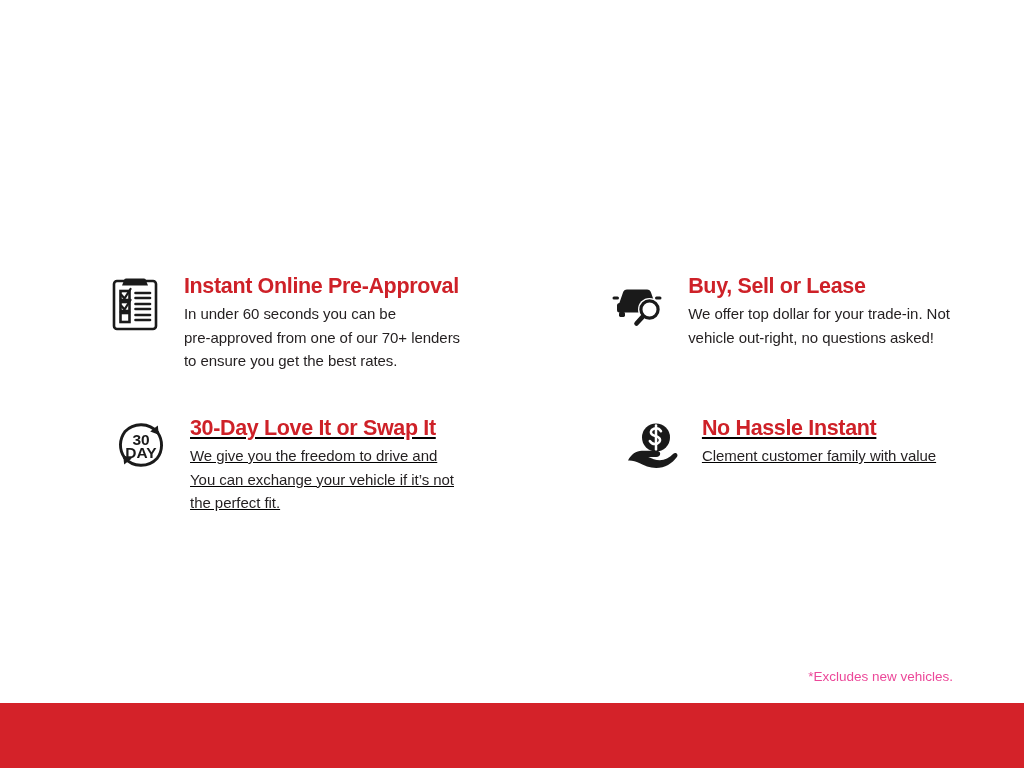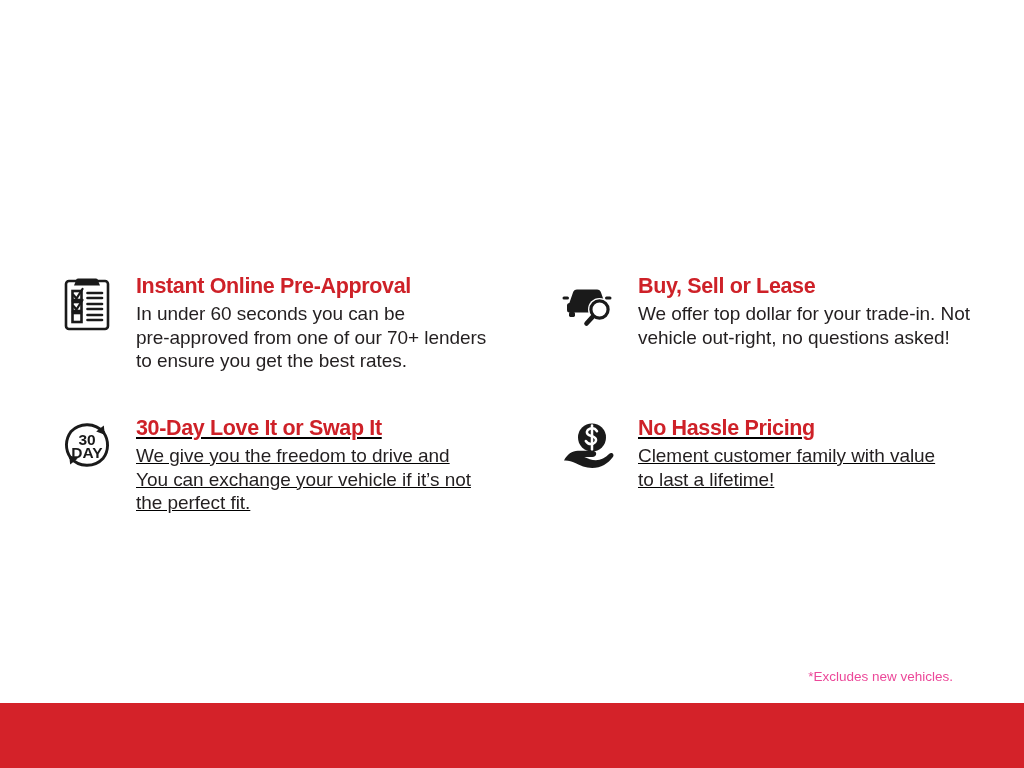--- a/index.html
+++ b/index.html
@@ -40,20 +40,21 @@
   .features {
     position: absolute;
     left: 0;
     top: 272px;
     width: 1024px;
   }
   .feature {
     position: absolute;
     display: flex;
     align-items: flex-start;
+    justify-content: center;
   }
   .feature.col-left  { left: 58px;  width: 450px; }
   .feature.col-right { left: 560px; width: 440px; }
   .feature.row-1 { top: 0px; }
   .feature.row-2 { top: 142px; text-decoration: underline; }
 
   .feature-icon {
     width: 58px;
     min-width: 58px;
     height: 58px;
@@ -69,21 +70,21 @@
   .feature-title {
     font-size: 21.5px;
     line-height: 25px;
     font-weight: 700;
     color: #CE2128;
     letter-spacing: -0.35px;
     margin: 0 0 3px 0;
     white-space: nowrap;
   }
   .feature-text {
-    font-size: 19px;
+    font-size: 15px;
     line-height: 23.5px;
     color: #231F20;
     margin: 0;
     letter-spacing: -0.05px;
   }
   .feature-text span { display: block; white-space: nowrap; }
 
   
   .footnote {
     position: absolute;
@@ -196,24 +197,23 @@
         <svg width="58" height="58" viewBox="0 0 58 58" aria-hidden="true">
           <circle cx="32" cy="21.5" r="14" fill="#1A1A1A"></circle>
           <g fill="none" stroke="#ffffff" stroke-width="2.5" stroke-linecap="round">
             <path d="M37 15.2 c-1.6 -2.4 -4.6 -3.3 -7.2 -2.5 c-3.2 1 -3.9 4.6 -1.2 6.2 c1.6 1 4.1 1.3 5.7 2.4 c2.8 1.8 2 5.5 -1.3 6.4 c-2.7 0.8 -5.7 -0.3 -7.2 -2.7"></path>
             <line x1="32" y1="9.5" x2="32" y2="33.5"></line>
           </g>
           <path d="M4 44.5 c3 -6.2 8.2 -9.8 13.8 -9.8 h14.4 c2.7 0 4 1.3 4 3.1 c0 1.9 -1.4 3.1 -4 3.1 h-7.9 c3.1 1.4 7.6 3.3 11.6 3.3 c5 0 9.4 -2.6 13.4 -6.5 c2.3 -2.2 5.6 0.5 3.6 3.3 c-4.7 6.5 -11.9 11 -20.7 11 c-6.5 0 -12.1 -2.4 -17 -4.9 c-3.5 -1.8 -7.1 -2.9 -11.2 -2.6 z" fill="#1A1A1A"></path>
         </svg>
       </div>
       <div class="feature-body">
-        <h2 class="feature-title">No Hassle Pricing</h2>
+        <h2 class="feature-title">No Hassle Instant</h2>
         <p class="feature-text">
           <span>Clement customer family with value</span>
-          <span>to last a lifetime!</span>
         </p>
       </div>
     </div>
 
   </div>
 
   <div class="footnote">*Excludes new vehicles.</div>
 
   <div class="bottom-bar"></div>
 

